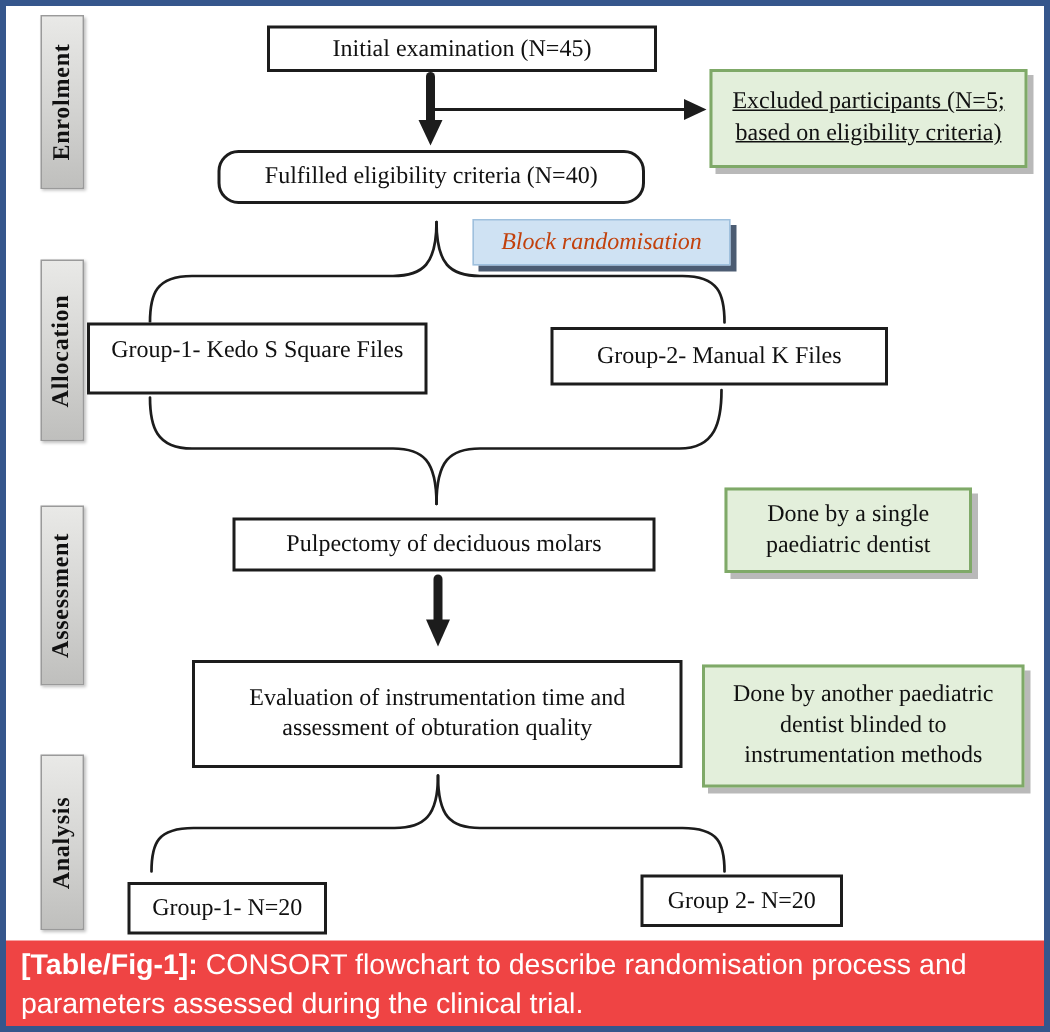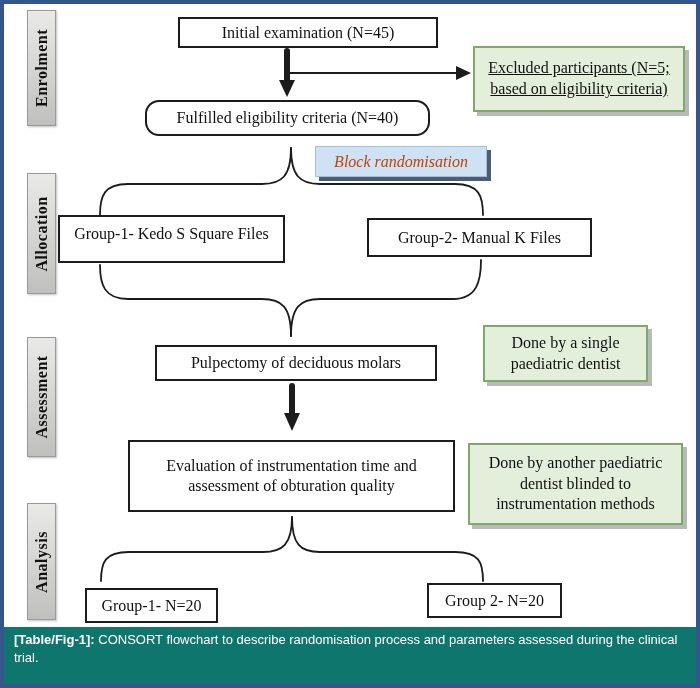--- a/index.html
+++ b/index.html
@@ -66,24 +66,24 @@
   }
   
   .node.two-line{
     flex-direction:column;
     justify-content:space-evenly;
     padding:6px 10px;
   }
   
   #caption{
     position:absolute;left:4px;right:4px;bottom:4px;top:627px;
-    background:#0f766e;
+    background:#ef4444;
     color:#ffffff;
     font-family:"Liberation Sans","DejaVu Sans",sans-serif;
-    font-size:13px;line-height:1.35;
+    font-size:19px;line-height:1.35;
     padding:4px 10px;
     box-sizing:border-box;
     z-index:8;
   }
   #caption b{font-weight:bold;}
 </style>
 </head>
 <body>
 
 <div id="figure">

